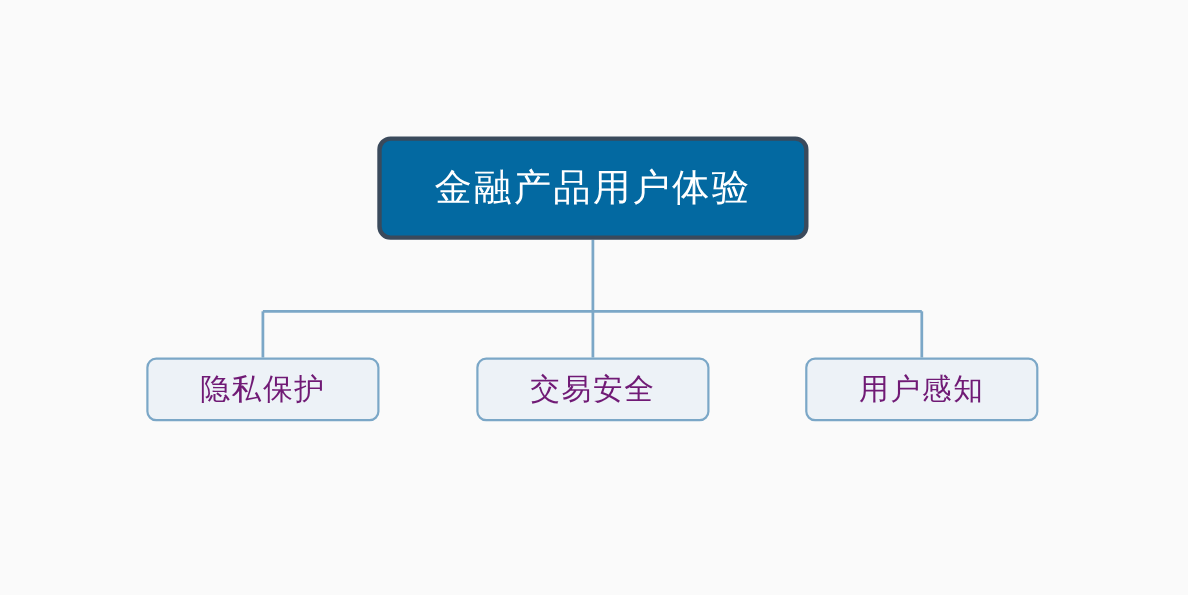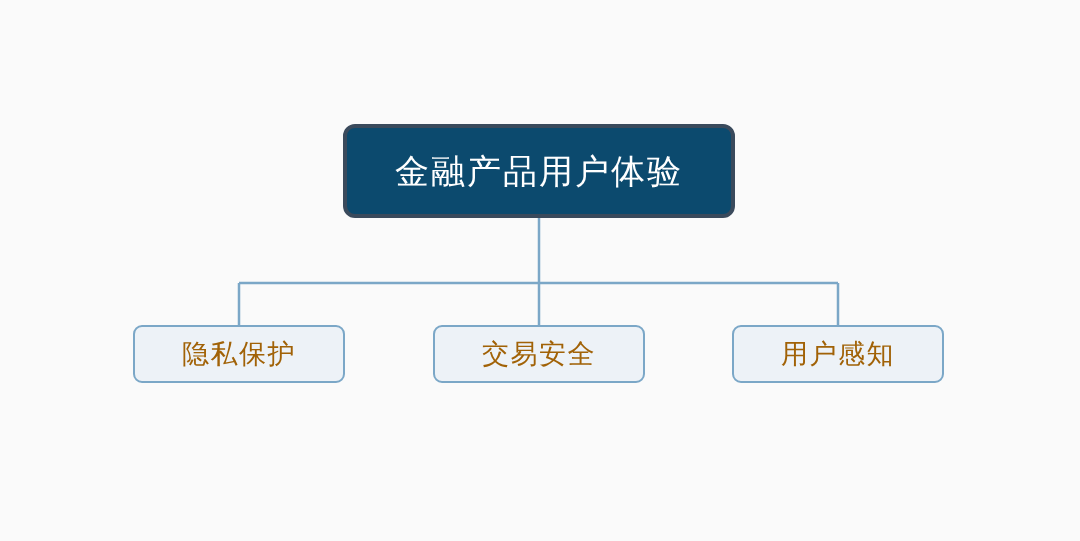--- a/index.html
+++ b/index.html
@@ -38,36 +38,36 @@
     align-items: center;
     justify-content: center;
     text-align: center;
   }
 
   .node-root {
     left: 343px;
     top: 124px;
     width: 392px;
     height: 94px;
-    background: #0c4a6e;
+    background: #0369a1;
     border: 4px solid #3a4a5c;
     border-radius: 12px;
     color: #ffffff;
     font-size: 34px;
     letter-spacing: 2px;
     line-height: 1;
   }
 
   .node-leaf {
     width: 212px;
     height: 58px;
     background: #edf2f7;
     border: 2px solid #7ba7c7;
     border-radius: 9px;
-    color: #a16207;
+    color: #701a75;
     font-size: 27px;
     letter-spacing: 1.5px;
     line-height: 1;
   }
 
   .node-leaf-1 { left: 133px; top: 325px; }
   .node-leaf-2 { left: 433px; top: 325px; }
   .node-leaf-3 { left: 732px; top: 325px; }
 
   .node-label {

